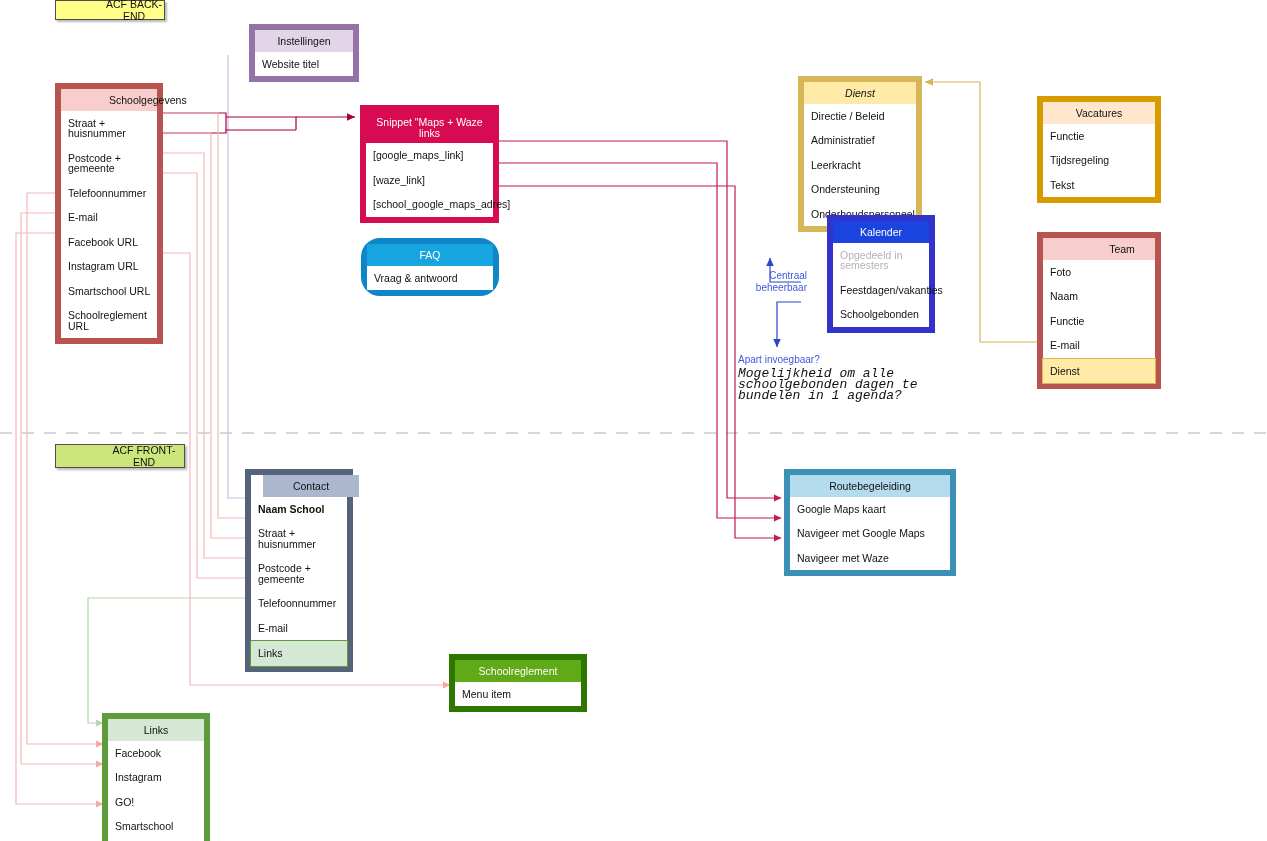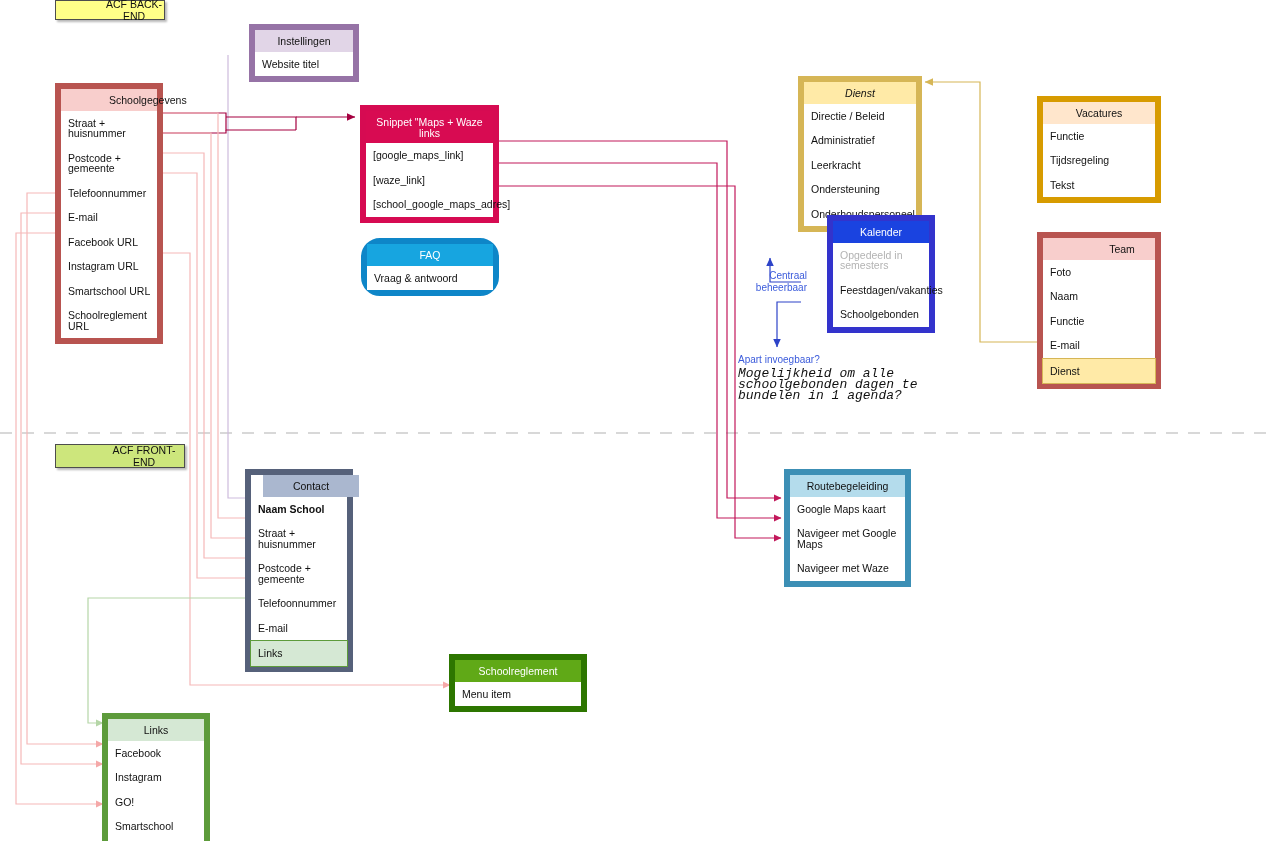--- a/index.html
+++ b/index.html
@@ -200,21 +200,21 @@
   <div class="box t-slate" style="left:245px;top:469px;width:108px;">
     <div class="hdr">Contact</div>
     <div class="row bold">Naam School</div>
     <div class="row">Straat + huisnummer</div>
     <div class="row">Postcode + gemeente</div>
     <div class="row">Telefoonnummer</div>
     <div class="row">E-mail</div>
     <div class="row greenfill">Links</div>
   </div>
 
-  <div class="box t-lightblue" style="left:784px;top:469px;width:127px;">
+  <div class="box t-lightblue" style="left:784px;top:469px;width:172px;">
     <div class="hdr">Routebegeleiding</div>
     <div class="row">Google Maps kaart</div>
     <div class="row">Navigeer met Google Maps</div>
     <div class="row">Navigeer met Waze</div>
   </div>
 
   <div class="box t-green" style="left:449px;top:654px;width:138px;">
     <div class="hdr">Schoolreglement</div>
     <div class="row">Menu item</div>
   </div>

